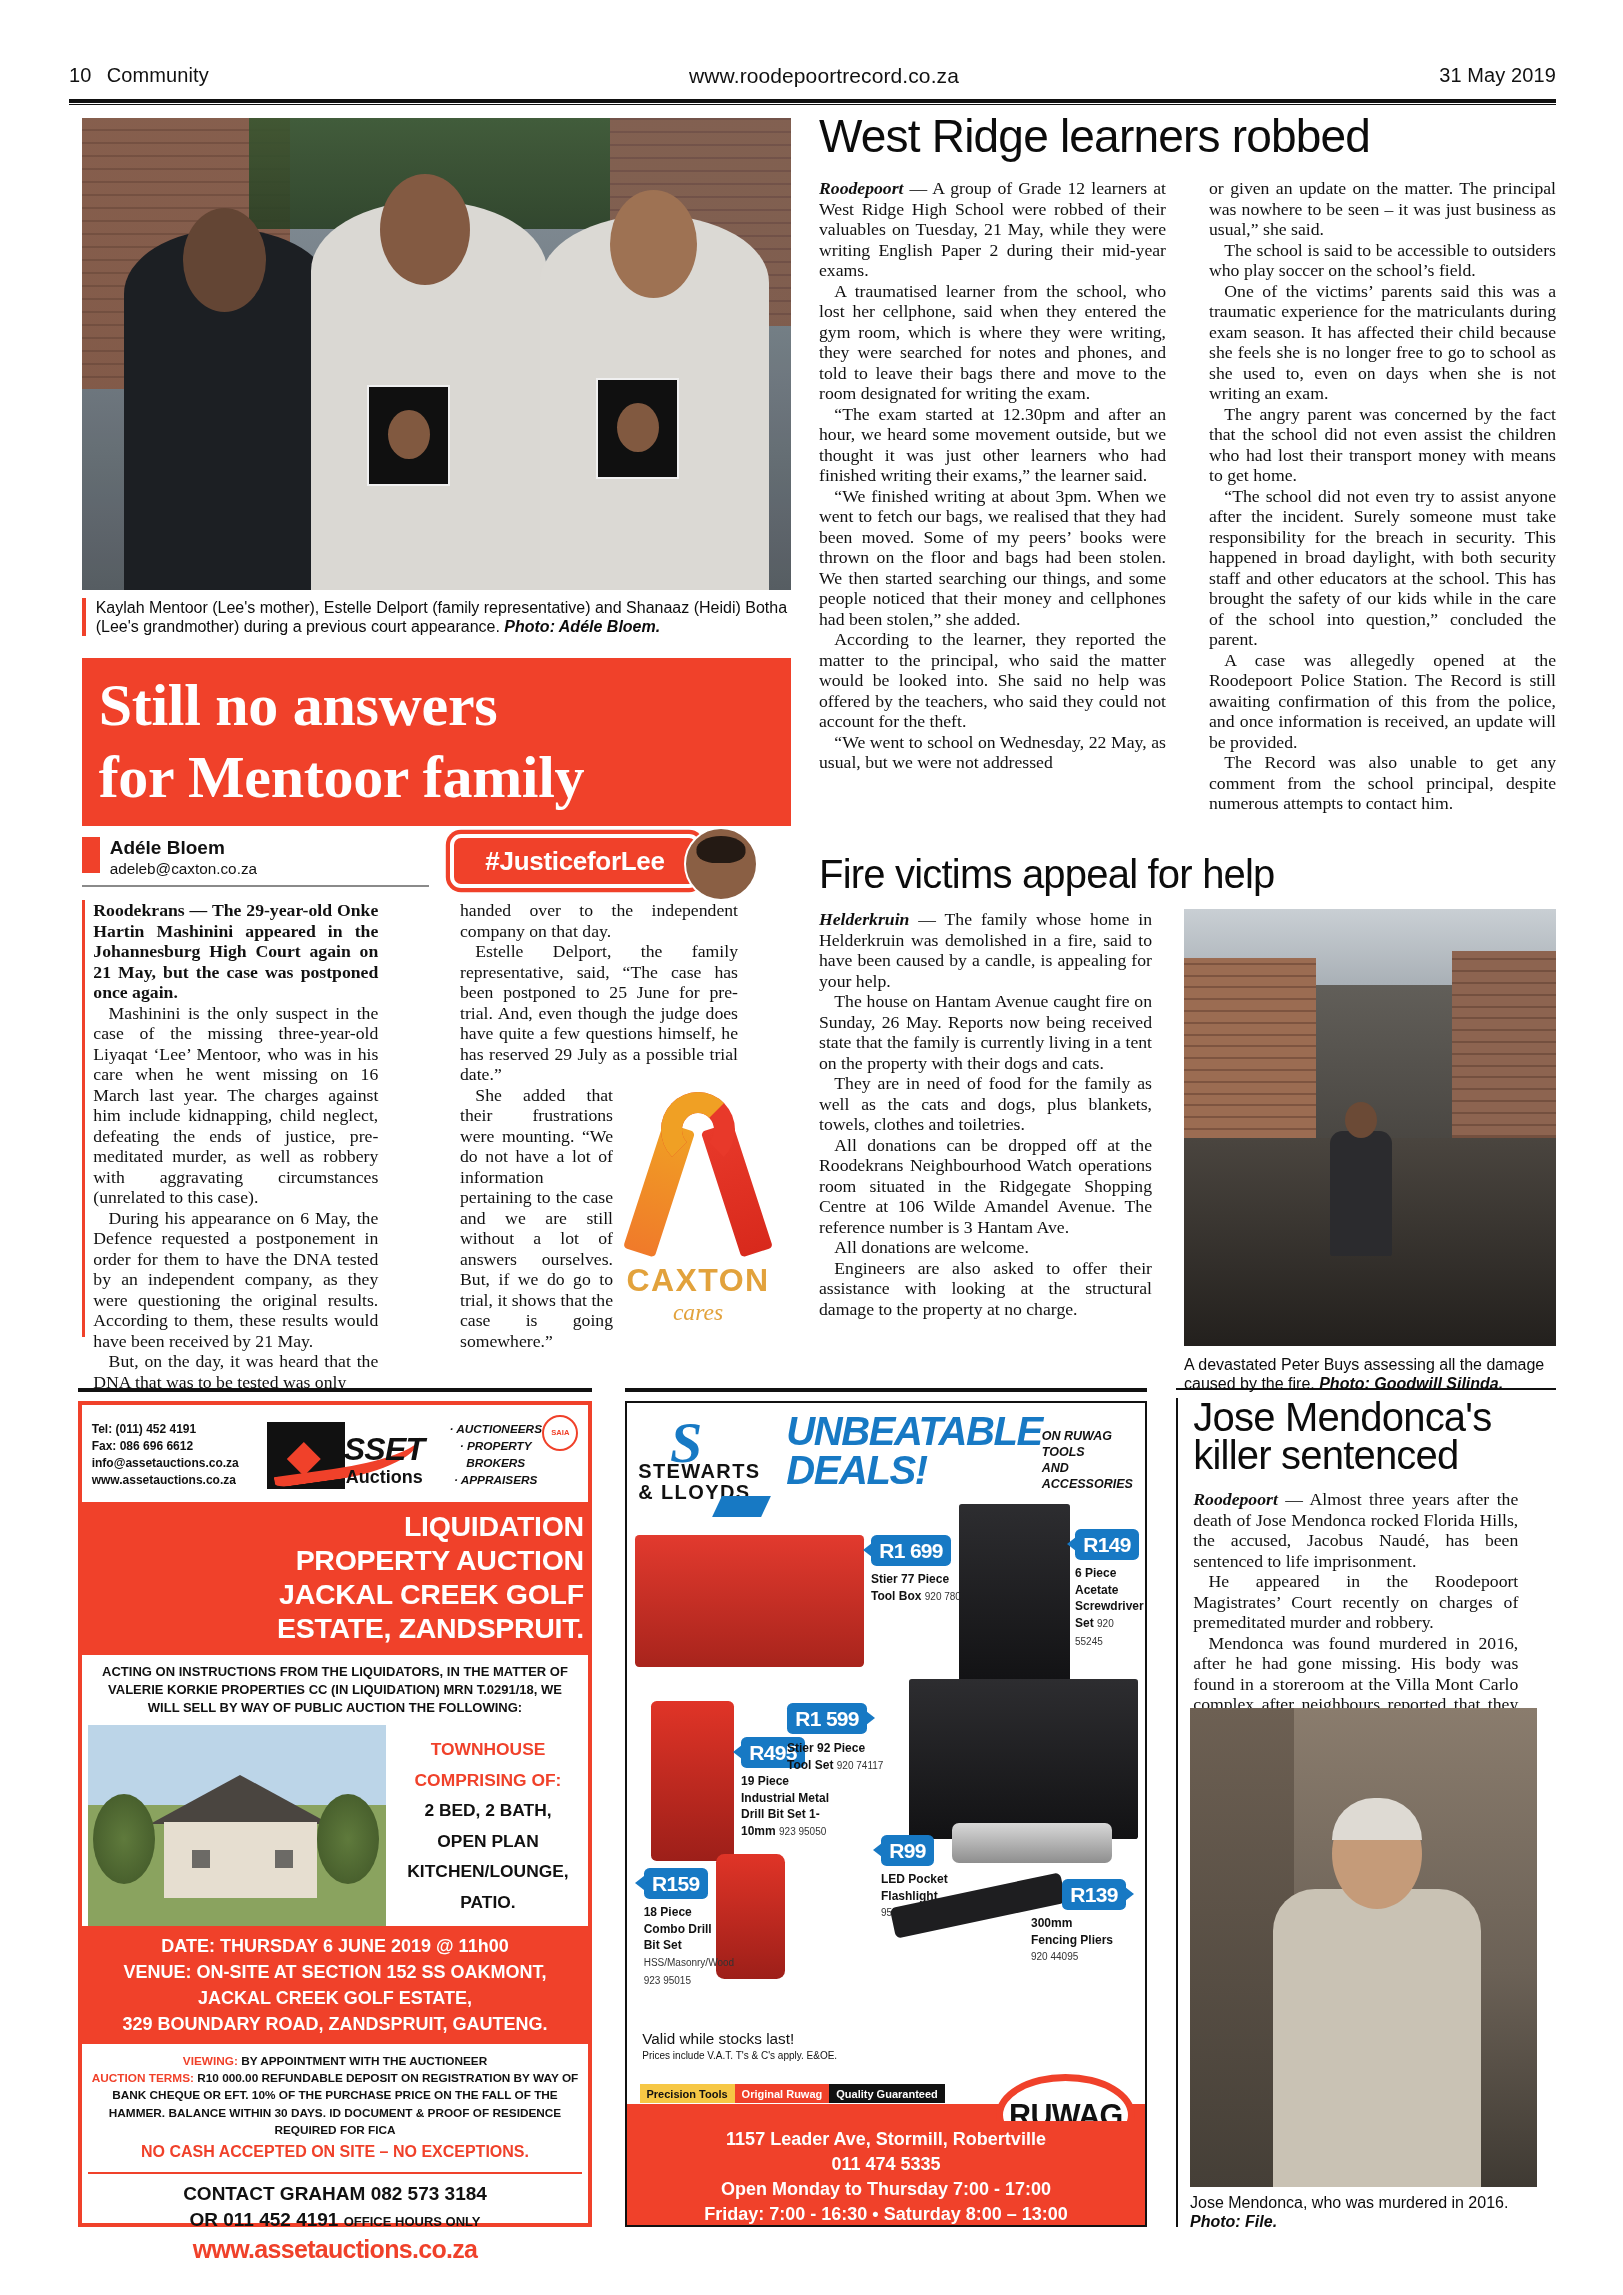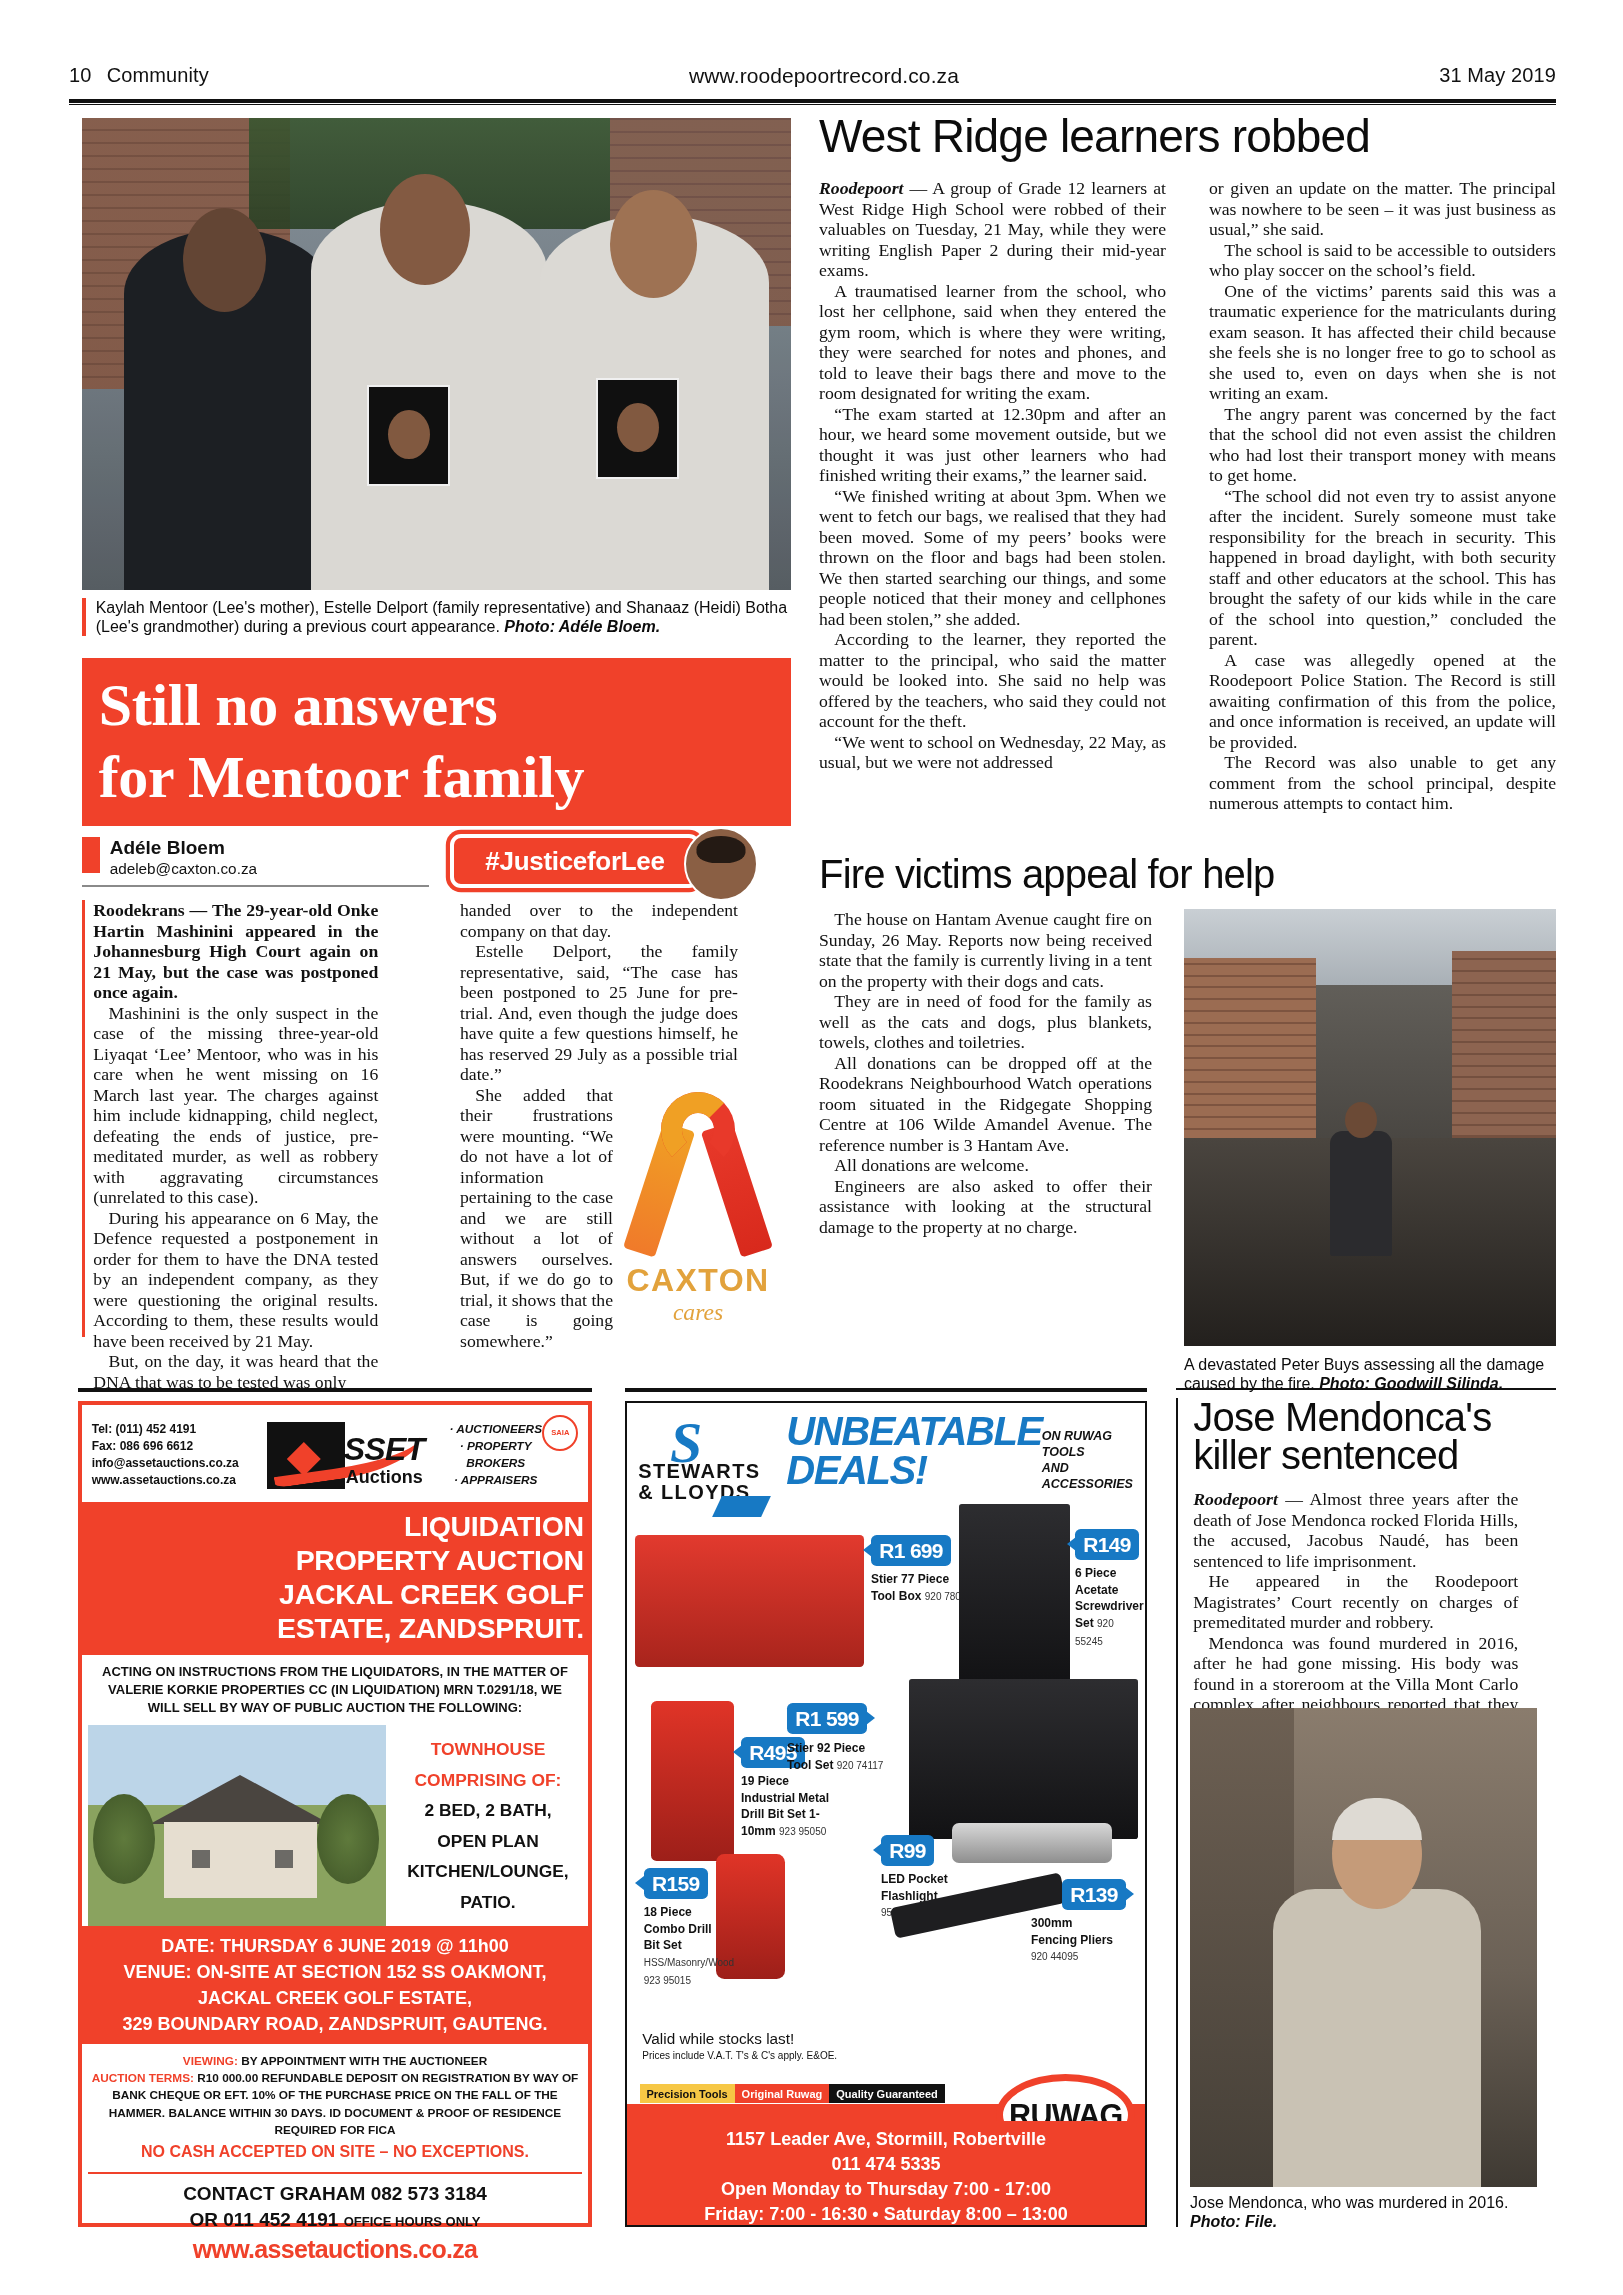--- a/index.html
+++ b/index.html
@@ -446,20 +446,21 @@
     <p>The school is said to be accessible to outsiders who play soccer on the school’s field.</p>
     <p>One of the victims’ parents said this was a traumatic experience for the matriculants during exam season. It has affected their child because she feels she is no longer free to go to school as she used to, even on days when she is not writing an exam.</p>
     <p>The angry parent was concerned by the fact that the school did not even assist the children who had lost their transport money with means to get home.</p>
     <p>“The school did not even try to assist anyone after the incident. Surely someone must take responsibility for the breach in security. This happened in broad daylight, with both security staff and other educators at the school. This has brought the safety of our kids while in the care of the school into question,” concluded the parent.</p>
     <p>A case was allegedly opened at the Roodepoort Police Station. The Record is still awaiting confirmation of this from the police, and once information is received, an update will be provided.</p>
     <p>The Record was also unable to get any comment from the school principal, despite numerous attempts to contact him.</p>
   </div>
 
   <div class="fv-head hl">Fire victims appeal for help</div>
   <div class="fv-col body-col">
+    <p class="first"><span class="dateline">Helderkruin</span> — The family whose home in Helderkruin was demolished in a fire, said to have been caused by a candle, is appealing for your help.</p>
     <p>The house on Hantam Avenue caught fire on Sunday, 26 May. Reports now being received state that the family is currently living in a tent on the property with their dogs and cats.</p>
     <p>They are in need of food for the family as well as the cats and dogs, plus blankets, towels, clothes and toiletries.</p>
     <p>All donations can be dropped off at the Roodekrans Neighbourhood Watch operations room situated in the Ridgegate Shopping Centre at 106 Wilde Amandel Avenue. The reference number is 3 Hantam Ave.</p>
     <p>All donations are welcome.</p>
     <p>Engineers are also asked to offer their assistance with looking at the structural damage to the property at no charge.</p>
   </div>
   <div class="fv-photo">
     <div class="fv-sky"></div>
     <div class="fv-wall"></div>
     <div class="fv-wall2"></div>

